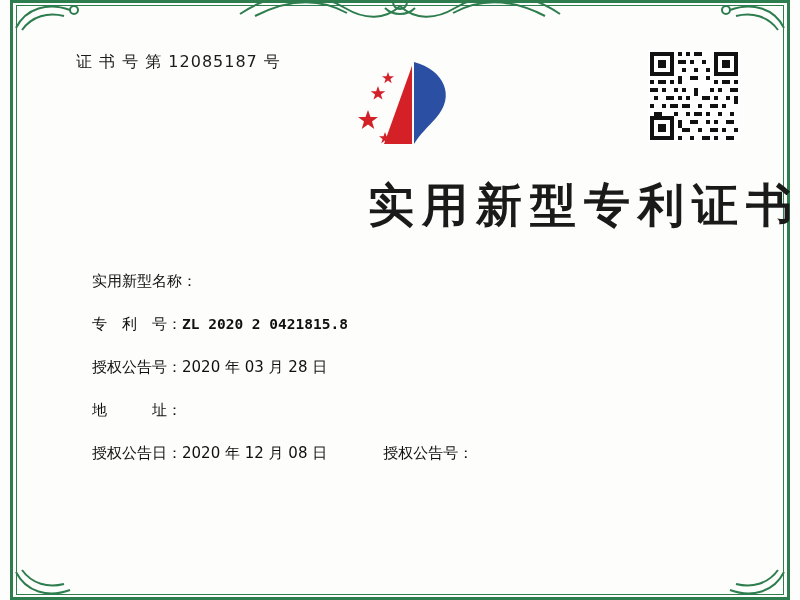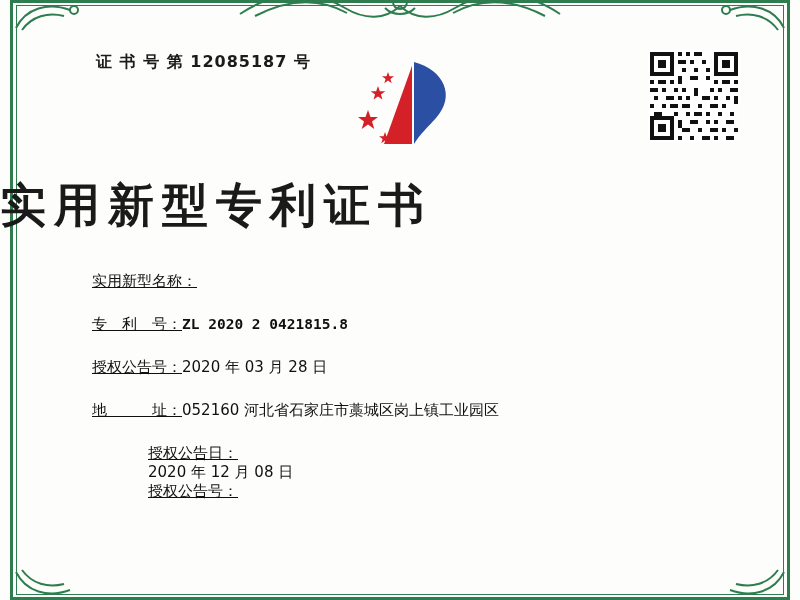--- a/index.html
+++ b/index.html
@@ -57,28 +57,27 @@
     overflow: hidden;
   }
   .corner-tl { left: 14px; top: -6px; }
   .corner-tr { right: 14px; top: -6px; }
   .corner-bl { left: 14px; bottom: -6px; }
   .corner-br { right: 14px; bottom: -6px; }
 
   
   .cert-number {
     position: absolute;
-    left: 96px;
+    left: 76px;
     top: 52px;
     font-size: 16px;
     letter-spacing: 1px;
     color: #1b1b1b;
     font-family: "DejaVu Sans", sans-serif;
     white-space: nowrap;
-    font-weight: bold;
   }
 
   
   .logo {
     position: absolute;
     left: 340px;
     top: 48px;
     width: 130px;
     height: 110px;
   }
@@ -91,21 +90,21 @@
     width: 92px;
     height: 92px;
   }
 
   
   .title {
     position: absolute;
     left: 0;
     right: 0;
     top: 175px;
-    text-align: left;
+    text-align: right;
     font-size: 46px;
     letter-spacing: 8px;
     font-weight: bold;
     color: #1a1a1a;
     font-family: "DejaVu Sans", sans-serif;
   }
 
   
   .fields {
     position: absolute;
@@ -117,29 +116,27 @@
     display: flex;
     align-items: baseline;
     margin-bottom: 24px;
     font-size: 15px;
     color: #101010;
     font-family: "DejaVu Sans", sans-serif;
   }
   .field-label {
     white-space: pre;
     letter-spacing: 0px;
-    text-decoration: underline;
   }
   .field-value {
     white-space: pre;
     letter-spacing: 0px;
   }
   .field-row.last {
     margin-bottom: 4px;
-    flex-direction: column;
   }
   .inline-second {
     margin-left: 56px;
     display: flex;
     align-items: flex-start;
   }
   .mono {
     font-family: "DejaVu Sans Mono", monospace;
     font-size: 14.5px;
     font-weight: bold;
@@ -316,21 +313,20 @@
     </div>
 
     <div class="field-row">
       <span class="field-label">授权公告号：</span>
       <span class="field-value">2020 年 03 月 28 日</span>
     </div>
 
 
     <div class="field-row">
       <span class="field-label">地　　　址：</span>
-      <span class="field-value">052160 河北省石家庄市藁城区岗上镇工业园区</span>
     </div>
 
     <div class="field-row last">
       <span class="field-label">授权公告日：</span>
       <span class="field-value">2020 年 12 月 08 日</span>
       <span class="inline-second">
         <span class="field-label">授权公告号：</span>
       </span>
     </div>
 

